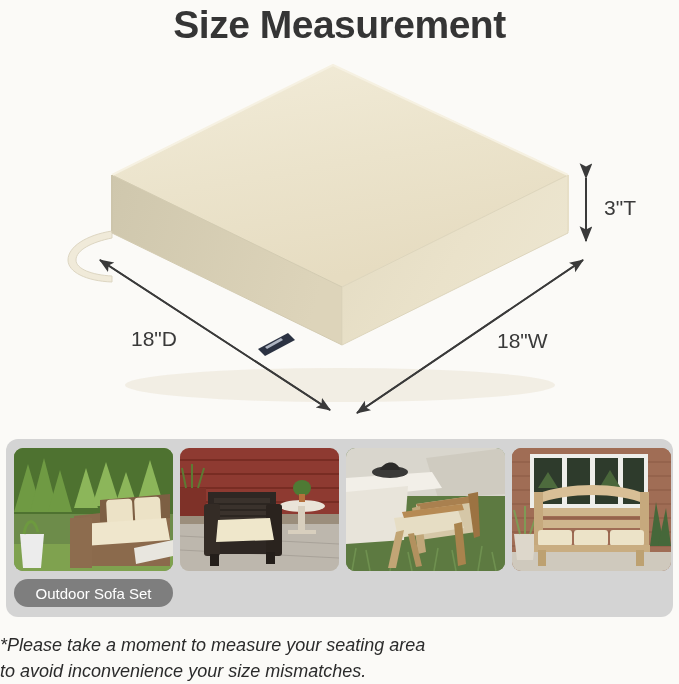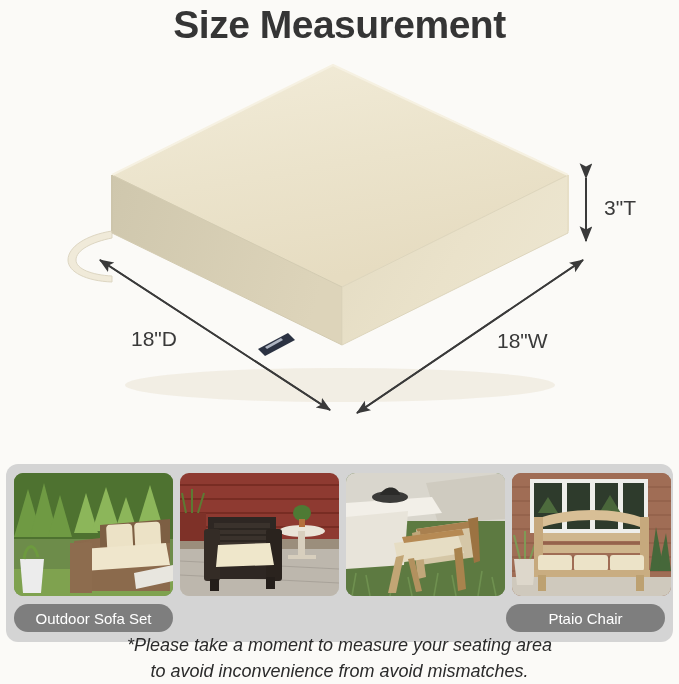--- a/index.html
+++ b/index.html
@@ -50,21 +50,21 @@
     white-space: nowrap;
   }
   .dim-t { left: 604px; top: 196px; }
   .dim-d { left: 131px; top: 327px; }
   .dim-w { left: 497px; top: 329px; }
 
   
   .panel {
     position: absolute;
     left: 6px;
-    top: 464px;
+    top: 439px;
     width: 667px;
     height: 178px;
     background: #d4d4d4;
     border-radius: 12px;
     box-sizing: border-box;
     padding: 9px 8px 8px 8px;
   }
   .thumb-row {
     display: flex;
     gap: 7px;
@@ -100,21 +100,20 @@
     flex: 0 0 auto;
     box-sizing: border-box;
   }
 
   
   .footer {
     position: absolute;
     left: 0;
     top: 632px;
     width: 679px;
-    text-align: center;
     font-style: italic;
     font-size: 18px;
     color: #2b2b2b;
     line-height: 26px;
   }
   .footer div { display: block; }
 </style>
 </head>
 <body>
 
@@ -360,20 +359,19 @@
 
         <rect x="22" y="97" width="116" height="7" fill="#c9ad81"></rect>
         <rect x="26" y="102" width="8" height="16" fill="#bda171"></rect>
         <rect x="124" y="102" width="8" height="16" fill="#bda171"></rect>
       </svg>
     </div>
   </div>
 
   <div class="caption-row">
     <div class="caption">Outdoor Sofa Set</div>
-    <div class="caption">Ptaio Chair</div>
   </div>
 </div>
 
 <div class="footer">
   <div>*Please take a moment to measure your seating area</div>
-  <div>to avoid inconvenience from avoid mismatches.</div>
+  <div>to avoid inconvenience your size mismatches.</div>
 </div>
 
 </body></html>

